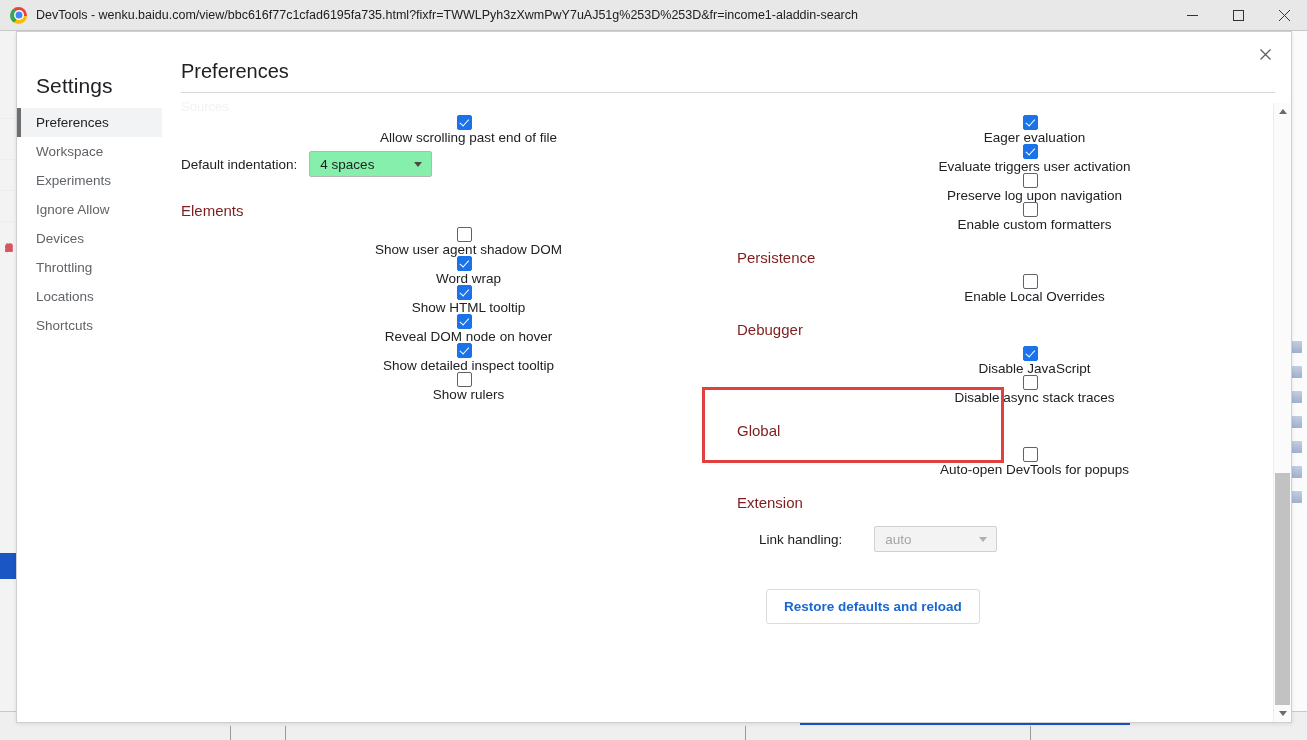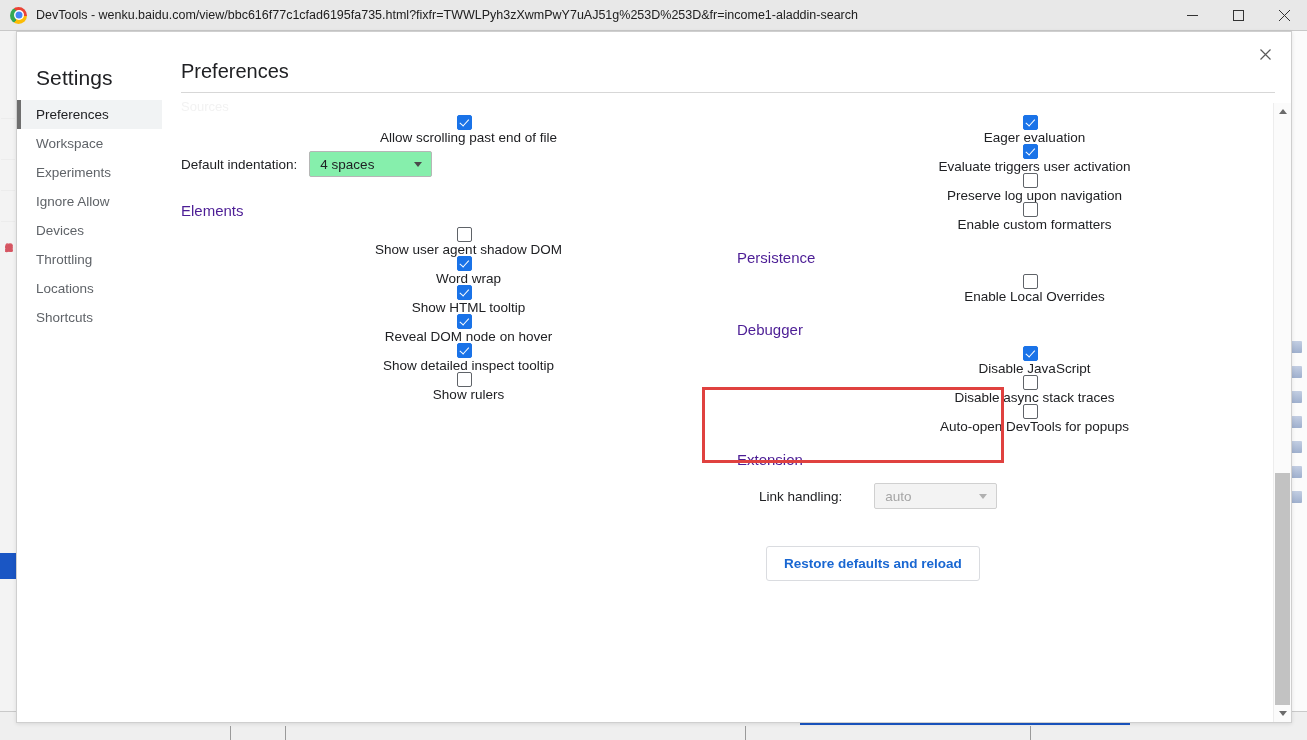--- a/index.html
+++ b/index.html
@@ -116,21 +116,21 @@
   }
   .settings-close {
     position: absolute; right: 14px; top: 10px;
     width: 24px; height: 24px;
     display: flex; align-items: center; justify-content: center;
     color: #5a5a5a; font-size: 15px; line-height: 1;
     cursor: pointer;
   }
 
   .sidebar {
-    position: absolute; left: 0; top: 8px; width: 145px; bottom: 0;
+    position: absolute; left: 0; top: 16px; width: 145px; bottom: 0;
     background: #fff;
   }
   .sidebar-title {
     font-size: 21px; color: #202124; font-weight: 400;
     padding: 26px 0 10px 19px;
     letter-spacing: .1px;
   }
   .sidebar-item {
     position: relative;
     font-size: 13.5px; color: #5f6368;
@@ -170,21 +170,21 @@
   .col { width: 575px; position: relative; }
   .col-left { padding-left: 19px; }
   .col-right { padding-left: 0px; }
 
   .clip-top {
     position: absolute; left: 19px; top: -3px;
     font-size: 13px; color: #f2f2f2;
   }
 
   .group-title {
-    font-size: 15px; color: #4c1d95; font-weight: 400;
+    font-size: 15px; color: #7f1d1d; font-weight: 400;
     margin: 18px 0 8px 0;
   }
   .row {
     display: flex; align-items: center;
     height: 29px;
     flex-direction: column;
   }
   .cb {
     width: 15px; height: 15px; flex: 0 0 auto;
     border: 1.4px solid #5f6368;
@@ -481,20 +481,21 @@
           <div class="group-title" style="padding-left:1px;">Debugger</div>
           <div class="row" style="padding-left:33px;">
             <span class="cb on"></span>
             <span class="cb-label">Disable JavaScript</span>
           </div>
           <div class="row" style="padding-left:33px;">
             <span class="cb"></span>
             <span class="cb-label">Disable async stack traces</span>
           </div>
 
+          <div class="group-title" style="padding-left:1px;">Global</div>
           <div class="row" style="padding-left:33px;">
             <span class="cb"></span>
             <span class="cb-label">Auto-open DevTools for popups</span>
           </div>
 
           <div class="group-title" style="padding-left:1px;">Extension</div>
           <div class="indent-row" style="padding-left:23px;gap:20px;">
             <span class="field-label">Link handling:</span>
             <div class="select disabled">
               <span>auto</span>

